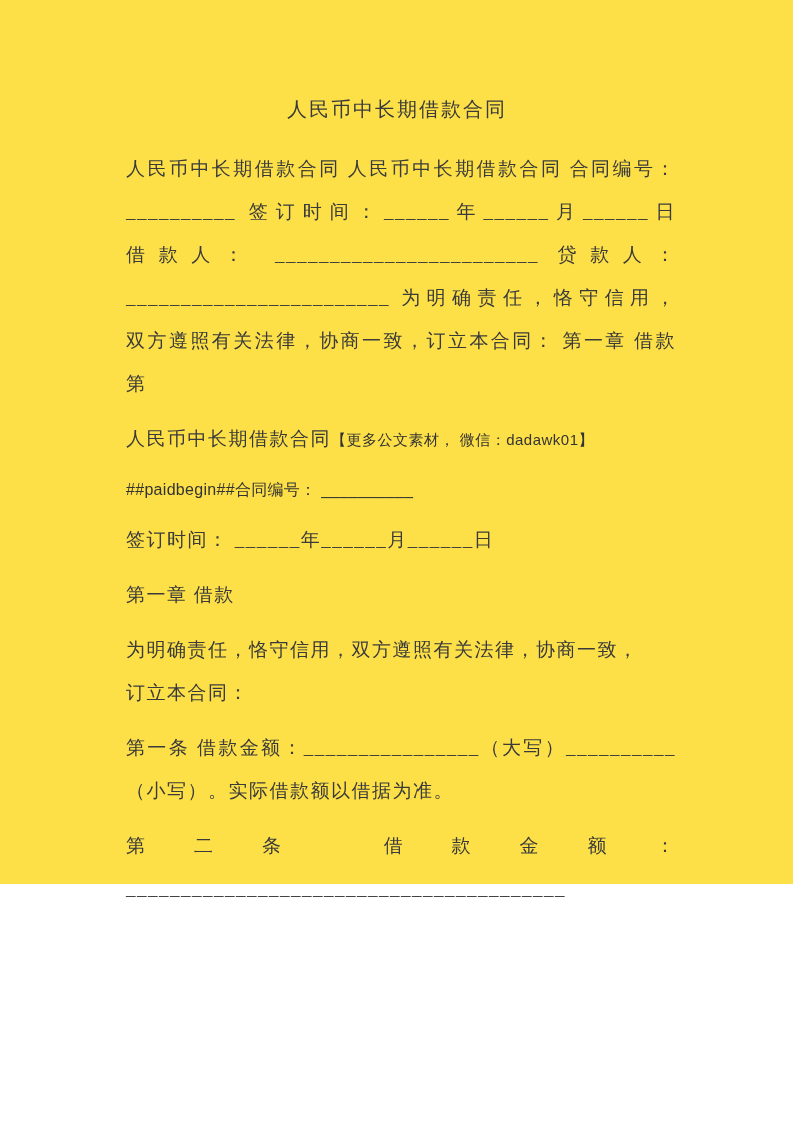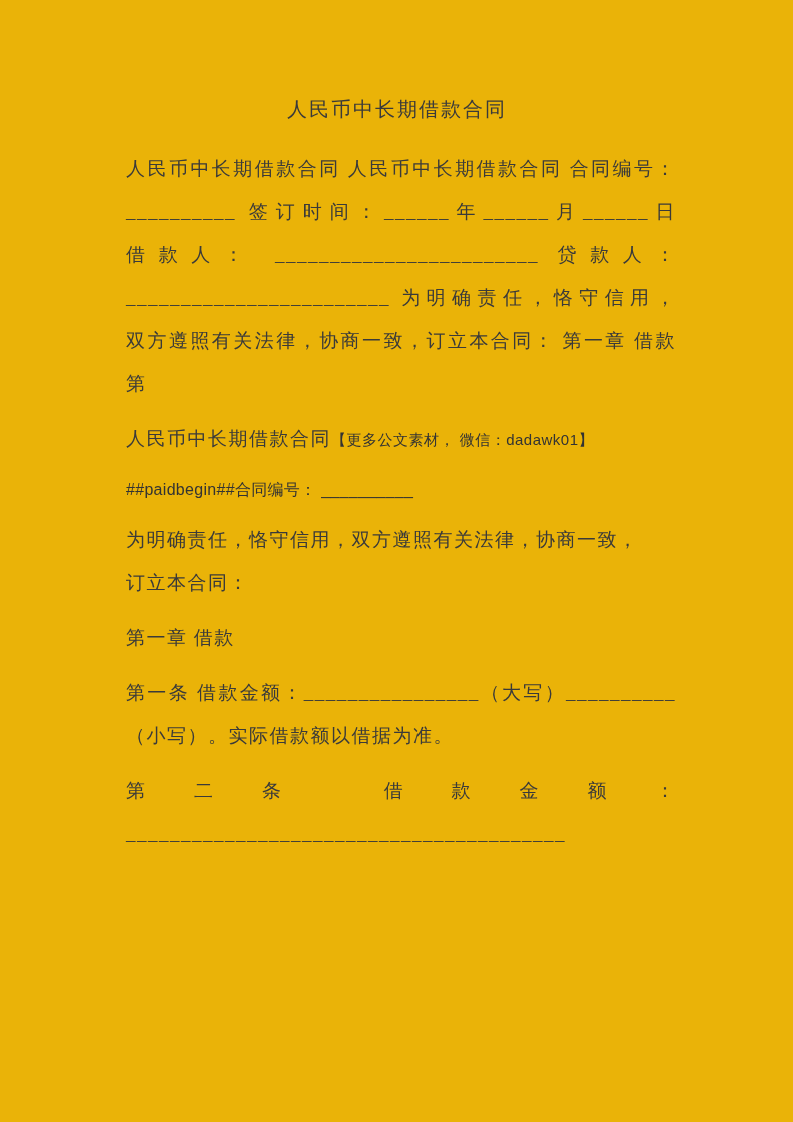--- a/index.html
+++ b/index.html
@@ -6,22 +6,22 @@
     margin: 0;
     padding: 0;
     width: 793px;
     height: 1122px;
     background: #ffffff;
     overflow: hidden;
   }
   .page {
     box-sizing: border-box;
     width: 793px;
-    height: 1122px;
-    background: #eab308;
+    height: 884px;
+    background: #fde047;
     padding: 88px 117px 0 118px;
     font-family: "Liberation Serif", "DejaVu Serif", serif;
     color: #3a3a3a;
   }
   .title {
     font-size: 20px;
     font-weight: normal;
     text-align: center;
     margin: 0 0 16px 0;
     line-height: 43px;
@@ -68,26 +68,27 @@
 
   <h1 class="title">人民币中长期借款合同</h1>
 
   <p class="para justify">人民币中长期借款合同 人民币中长期借款合同 合同编号：__________ 签订时间：______年______月______日 借款人： ________________________ 贷款人：________________________ 为明确责任，恪守信用，双方遵照有关法律，协商一致，订立本合同： 第一章 借款 第</p>
 
 
   <p class="para"><span>人民币中长期借款合同</span><span class="ad-note">【更多公文素材， 微信：dadawk01】</span></p>
 
   <p class="para small-sans">##paidbegin##合同编号： __________</p>
 
+  <p class="para">签订时间： ______年______月______日</p>
 
 
 
+  <p class="para">第一章 借款</p>
+
   <p class="para">为明确责任，恪守信用，双方遵照有关法律，协商一致，订立本合同：</p>
-
-  <p class="para">第一章 借款</p>
 
   <p class="para justify">第一条 借款金额：________________（大写）__________（小写）。实际借款额以借据为准。</p>
 
   <p class="para stretch">第二条 借款金额：</p>
 
   <p class="para blank-line">________________________________________</p>
 
 </div>
 
 </body></html>

